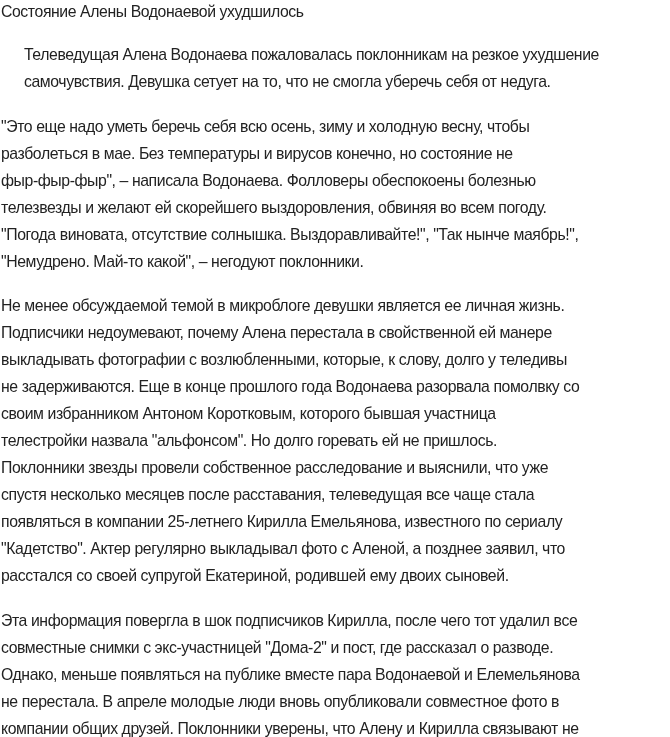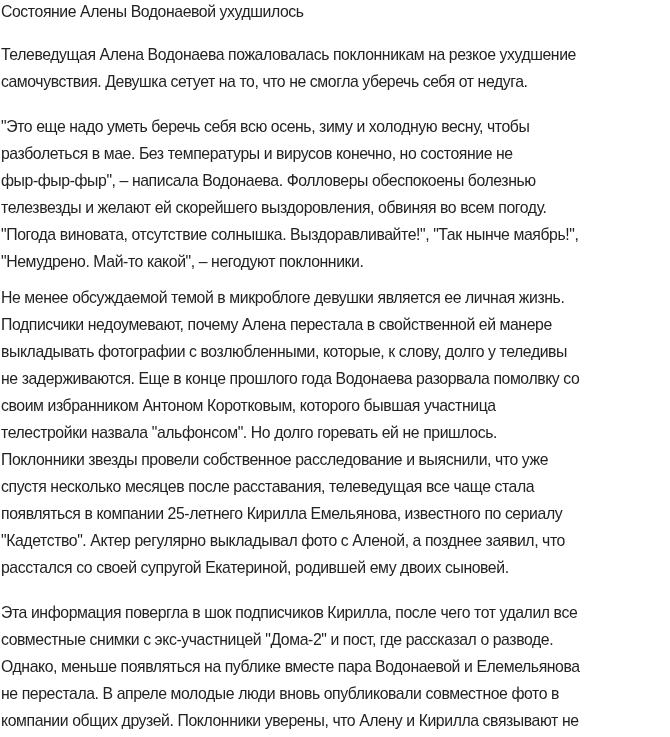--- a/index.html
+++ b/index.html
@@ -34,23 +34,23 @@
       font-size: 17px;
       line-height: 27px;
       letter-spacing: -0.45px;
     }
     .para .line {
       display: block;
       white-space: nowrap;
       transform: scaleX(0.93);
       transform-origin: left top;
     }
-    #p1 { margin-top: 18px; }
+    #p1 { margin-top: 18px; padding-left: 23px; }
     #p2 { margin-top: 18px; }
-    #p3 { margin-top: 9px; }
+    #p3 { margin-top: 17px; }
     #p4 { margin-top: 18px; }
   </style>
 </head>
 <body>
 
 <div class="article">
   <h1 class="title">Состояние Алены Водонаевой ухудшилось</h1>
 
   <p class="para" id="p1">
     <span class="line">Телеведущая Алена Водонаева пожаловалась поклонникам на резкое ухудшение</span>

